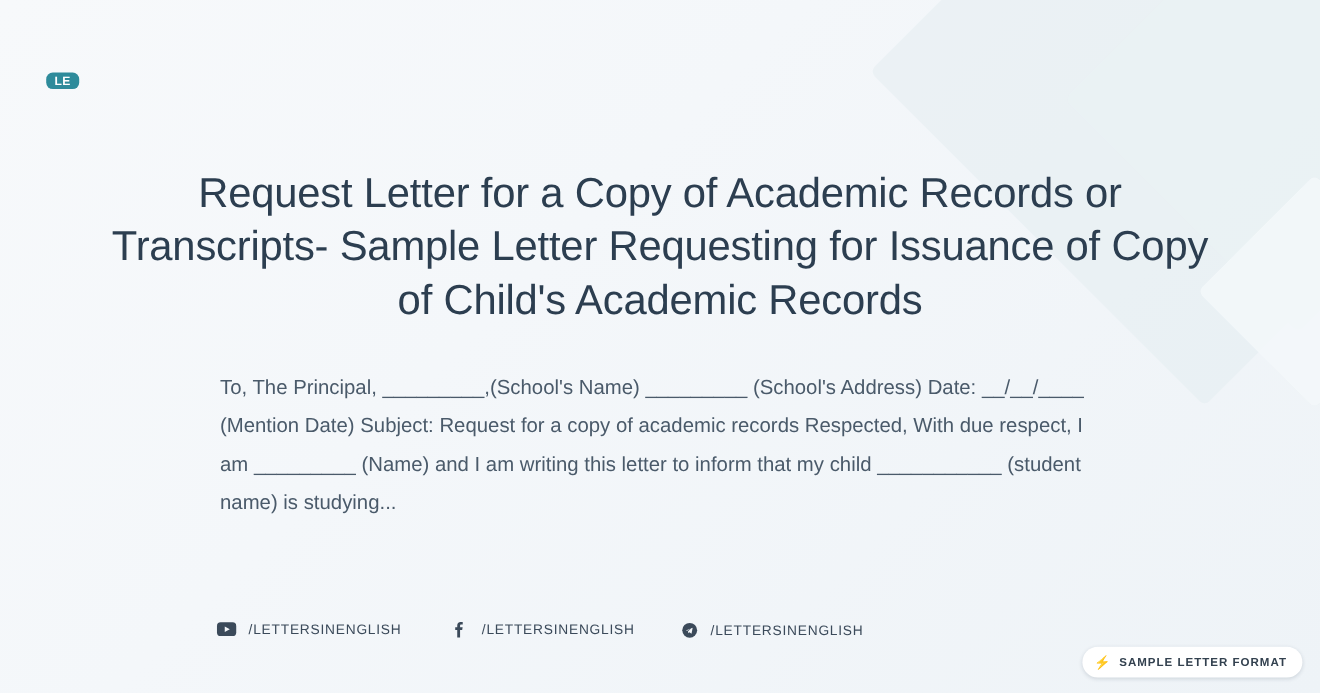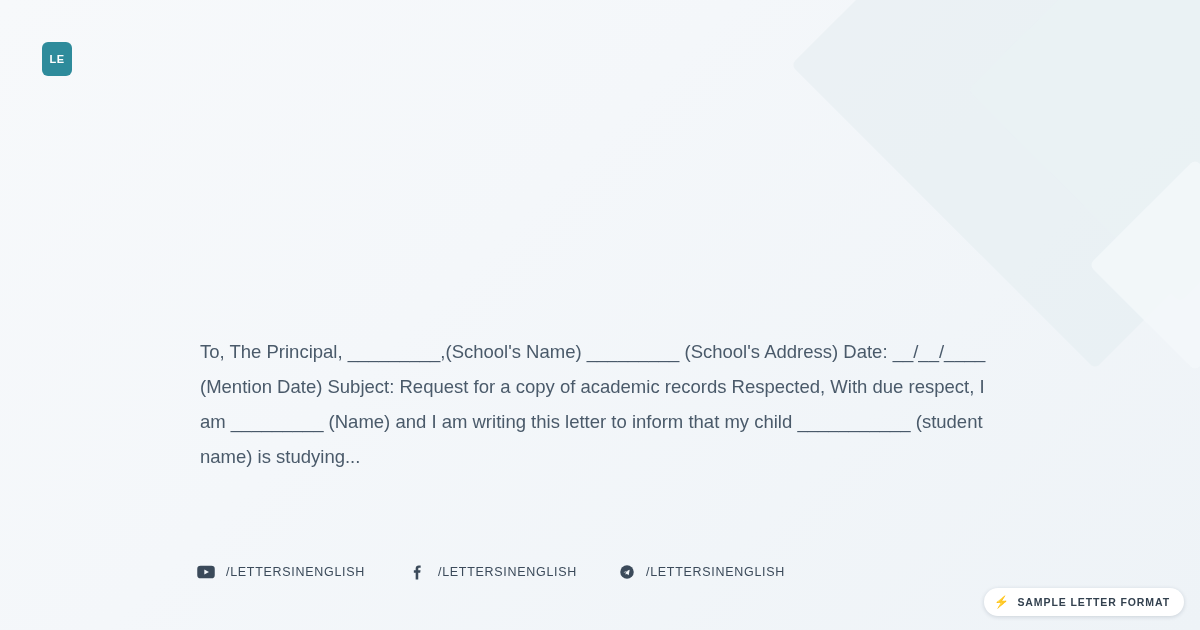--- a/index.html
+++ b/index.html
@@ -57,30 +57,31 @@
   .brand {
     position: absolute;
     top: 42px;
     left: 42px;
     display: flex;
     align-items: center;
     gap: 12px;
   }
   .brand-mark {
     width: 30px;
-    height: 34px;
+    height: 15px;
     border-radius: 6px;
     background: #2e8b9b;
     color: #ffffff;
     font-size: 11px;
     font-weight: 700;
     letter-spacing: .5px;
     display: flex;
     align-items: center;
     justify-content: center;
+    margin-top: 24px;
   }
   .brand-name {
     font-size: 16.5px;
     font-weight: 700;
     letter-spacing: 1.2px;
     color: #203040;
   }
 
   
   .headline {
@@ -107,21 +108,21 @@
     color: #4a5a6a;
   }
 
   
   .social-row {
     position: absolute;
     left: 196px;
     top: 562px;
     width: 840px;
     display: flex;
-    align-items: center;
+    align-items: flex-end;
   }
   .social {
     display: flex;
     align-items: center;
     gap: 10px;
     color: #3b4a5a;
     font-size: 12.5px;
     letter-spacing: .7px;
     font-weight: 400;
   }
@@ -158,20 +159,21 @@
 <div class="canvas">
 
   <div class="deco deco-1"></div>
   <div class="deco deco-2"></div>
   <div class="deco deco-3"></div>
 
   <div class="brand">
     <div class="brand-mark">LE</div>
   </div>
 
+  <div class="headline">Request Letter for a Copy of Academic Records or Transcripts- Sample Letter Requesting for Issuance of Copy of Child's Academic Records</div>
 
   <div class="excerpt">To, The Principal, _________,(School's Name) _________ (School's Address) Date: __/__/____ (Mention Date) Subject: Request for a copy of academic records Respected, With due respect, I am _________ (Name) and I am writing this letter to inform that my child ___________ (student name) is studying...</div>
 
   <div class="social-row">
 
     <div class="social s-1">
       <span>
         <svg width="20" height="20" viewBox="0 0 24 24" fill="#3b4a5a">
           <rect x="1.5" y="4.5" width="21" height="15" rx="4"></rect>
           <polygon points="10,9 10,15 15.5,12" fill="#f4f7fa"></polygon>

